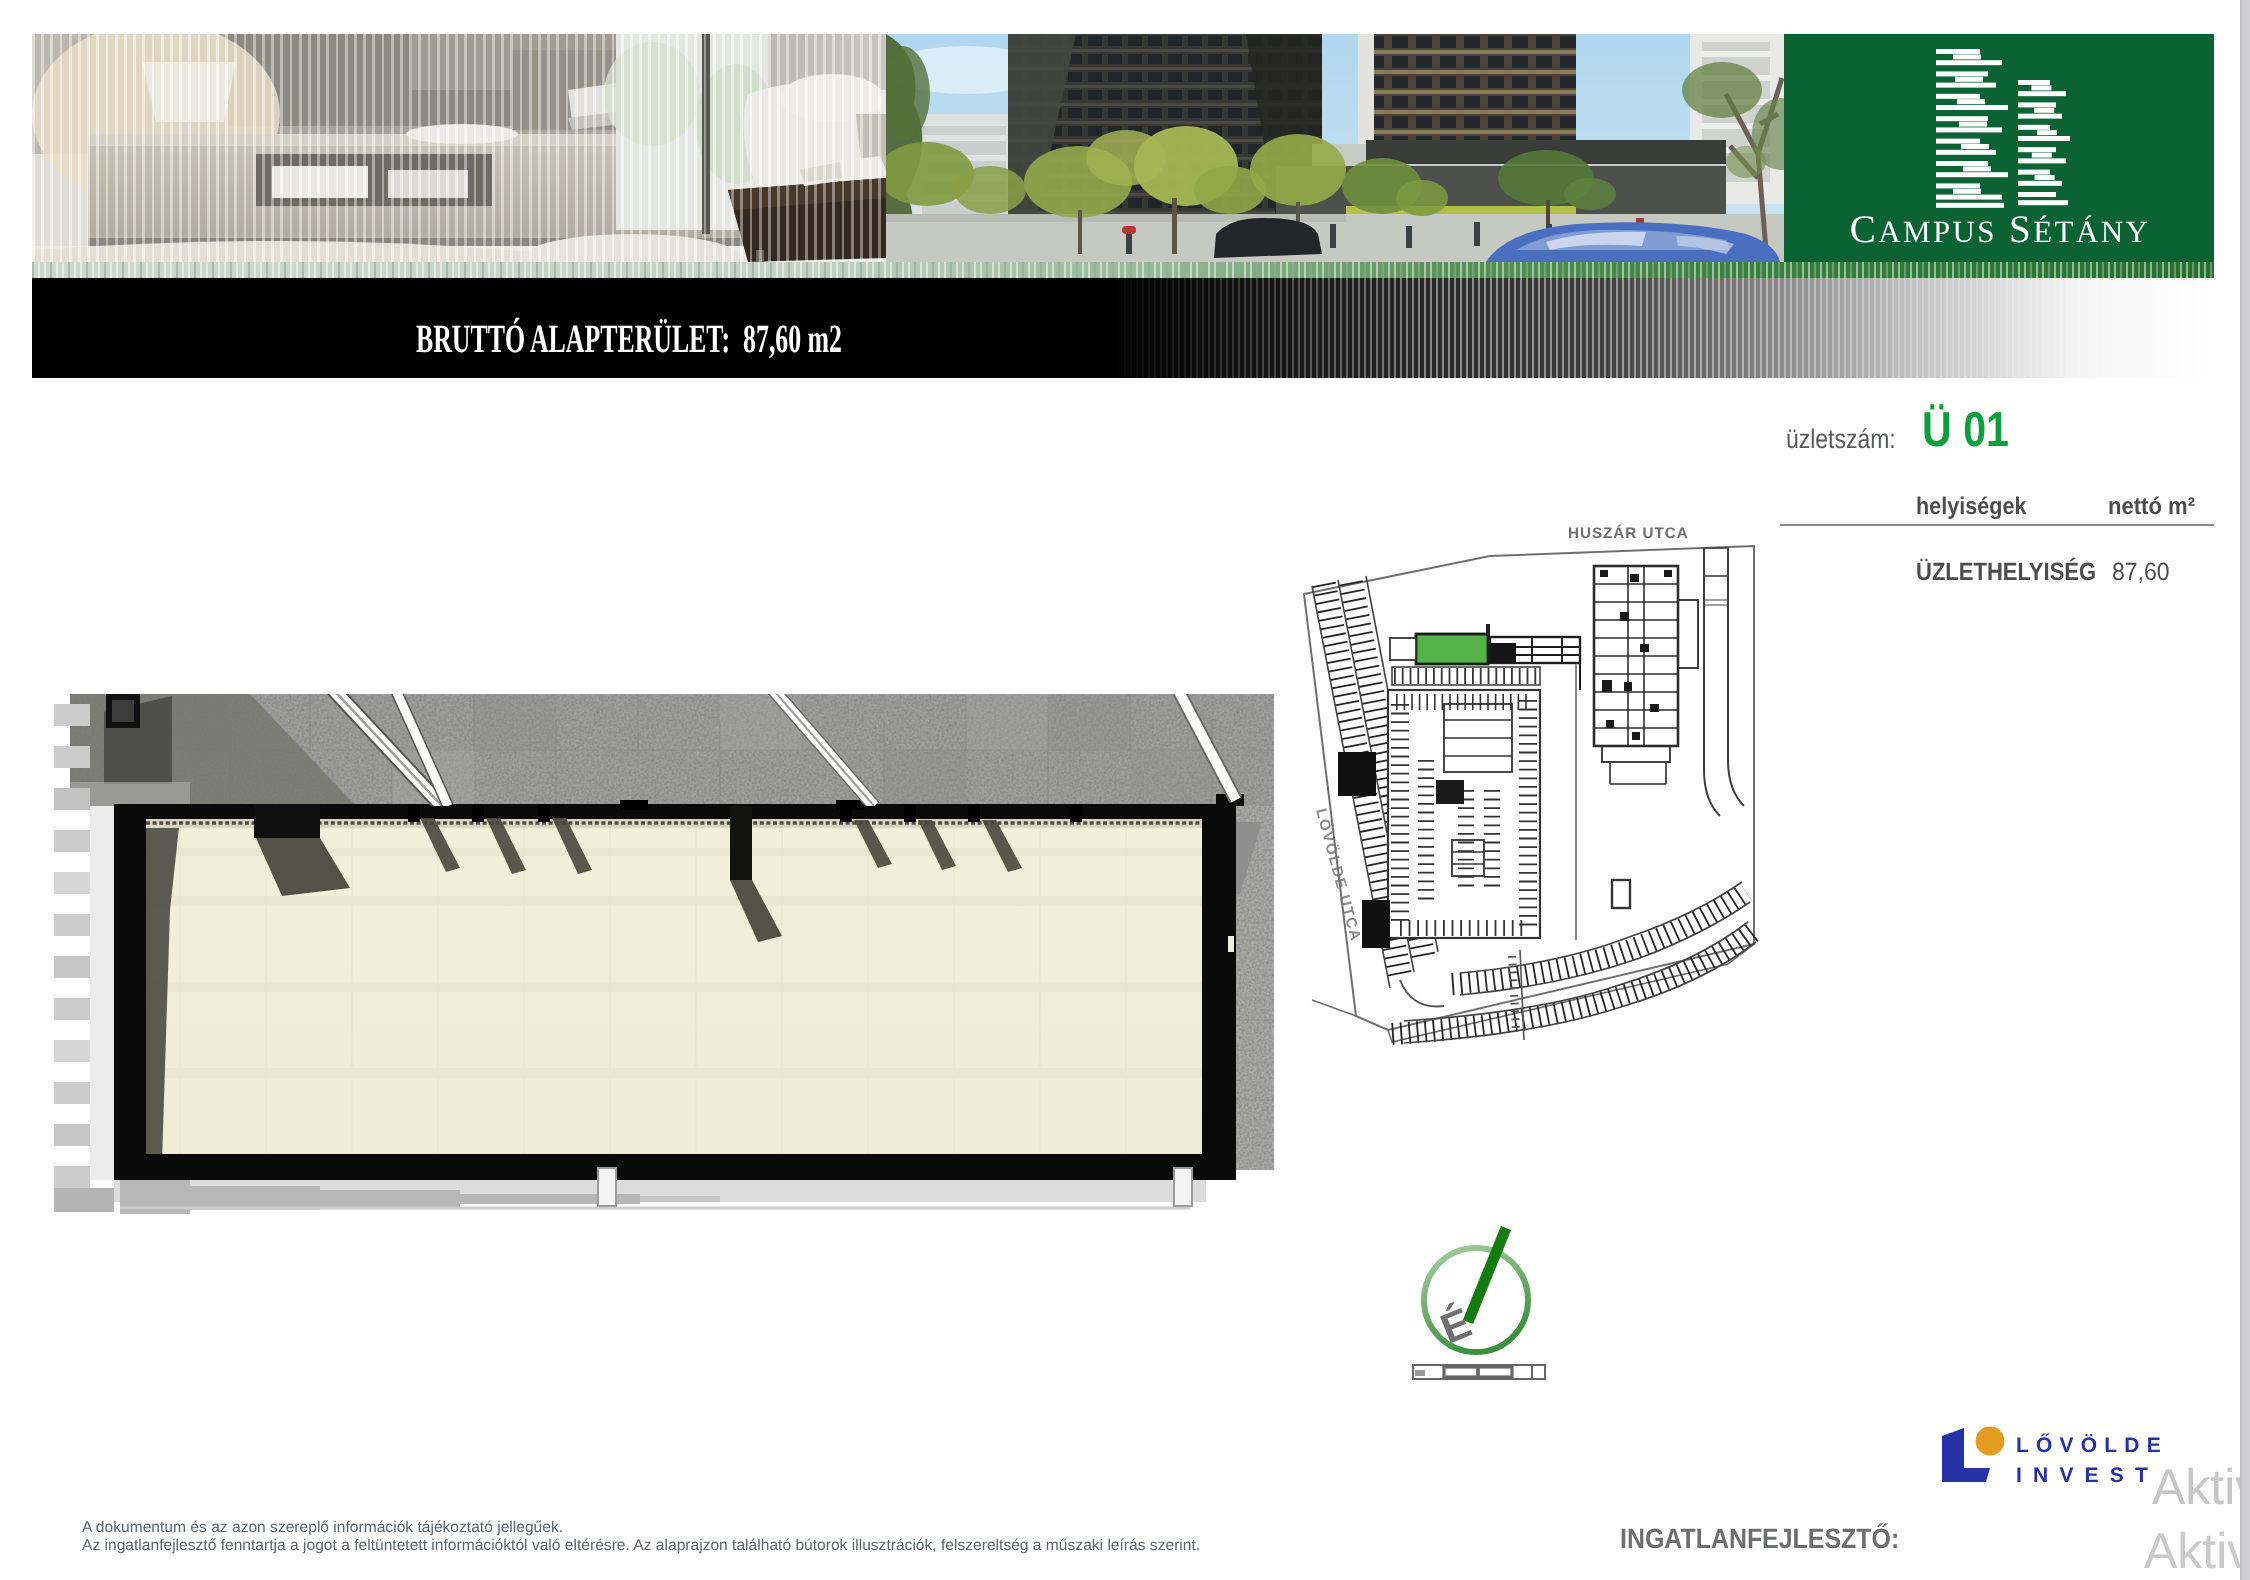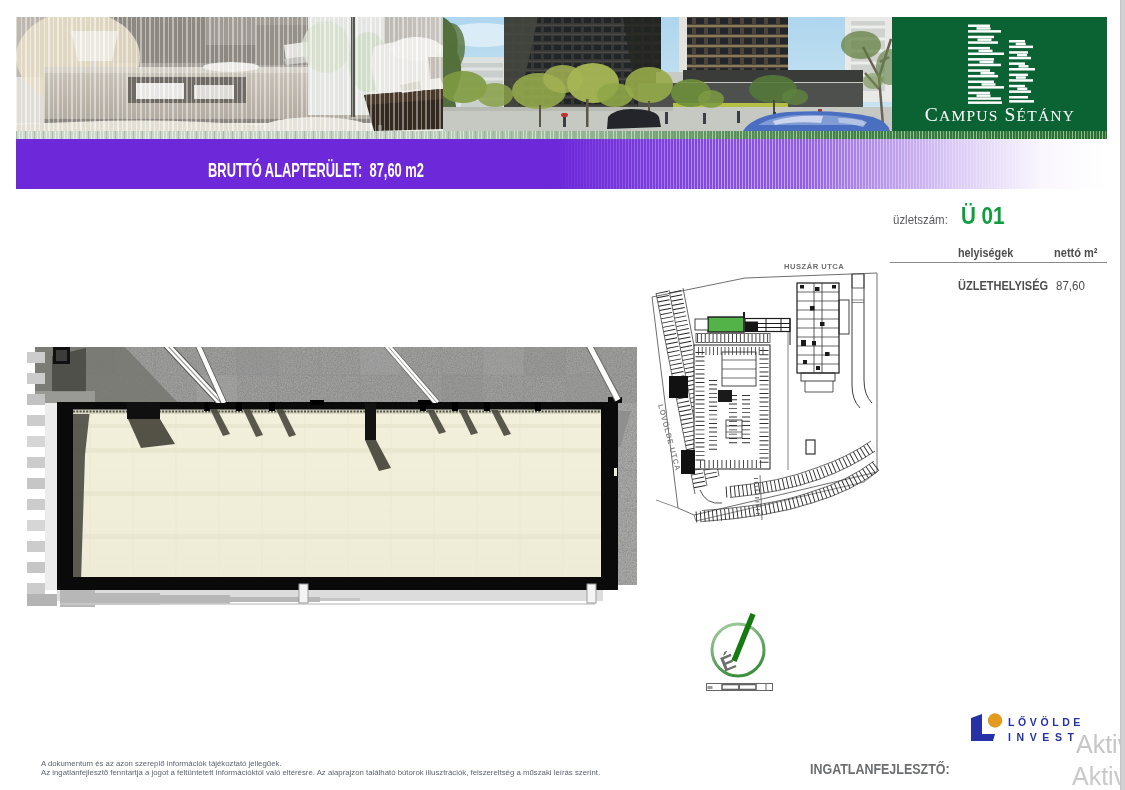--- a/index.html
+++ b/index.html
@@ -216,21 +216,21 @@
       </g>
     <text x="108" y="104" text-anchor="middle" fill="#fff" font-family="Liberation Serif, serif" font-size="19.5" letter-spacing="1.2">C<tspan font-size="15.5">AMPUS</tspan> S<tspan font-size="15.5">ÉTÁNY</tspan></text>
   </svg>
 </div>
 
 <div class="abs" id="ribbon" style="left:16px;top:131px;width:1091px;height:8px;background:linear-gradient(90deg,#ccd8cc 0%,#c3d2c3 35%,#93b894 52%,#569156 65%,#3a8140 78%,#2c7a35 88%,#266f2e 100%);">
   <div class="abs" style="left:0;top:0;width:1091px;height:8px;background:repeating-linear-gradient(90deg,rgba(255,255,255,0.5) 0 1px,rgba(255,255,255,0) 1px 3px);"></div>
     <div class="abs" style="left:0;top:0;width:1091px;height:8px;background:repeating-linear-gradient(90deg,rgba(10,60,15,0.28) 0 1px,rgba(0,0,0,0) 1px 9px);"></div>
 </div>
 
-<div class="abs" id="banner" style="left:16px;top:139px;width:1091px;height:50px;background:#6d28d9;">
+<div class="abs" id="banner" style="left:16px;top:139px;width:1091px;height:50px;background:#000000;font-family:Liberation Serif, serif;">
   <div class="abs" style="left:540px;top:0;width:551px;height:50px;background:repeating-linear-gradient(90deg,rgba(255,255,255,0.45) 0 1px,rgba(255,255,255,0) 1px 3px);-webkit-mask-image:linear-gradient(90deg,transparent 0,#000 30%,#000 55%,rgba(0,0,0,0.3) 85%,transparent 100%);mask-image:linear-gradient(90deg,transparent 0,#000 30%,#000 55%,rgba(0,0,0,0.3) 85%,transparent 100%);"></div>
   <div class="abs" style="left:540px;top:0;width:551px;height:50px;background:linear-gradient(90deg,rgba(255,255,255,0) 0,rgba(255,255,255,0.25) 45%,rgba(255,255,255,0.75) 72%,rgba(255,255,255,0.96) 88%,#fff 100%);"></div>
 
   <div class="abs" style="left:192px;top:19.5px;color:#fff;font-size:20px;transform:scaleX(0.645);transform-origin:0 0;white-space:nowrap;font-weight:600;">BRUTTÓ ALAPTERÜLET: &nbsp;<b>87,60 m2</b></div>
 </div>
 
 <div class="abs" style="left:893px;top:212px;color:#58595b;font-size:13.5px;transform:scaleX(0.85);transform-origin:0 0;">üzletszám:</div>
 
 <div class="abs" style="left:961px;top:202px;color:#0c9e3c;font-size:24.5px;font-weight:bold;transform:scaleX(0.84);transform-origin:0 0;">Ü 01</div>
 

